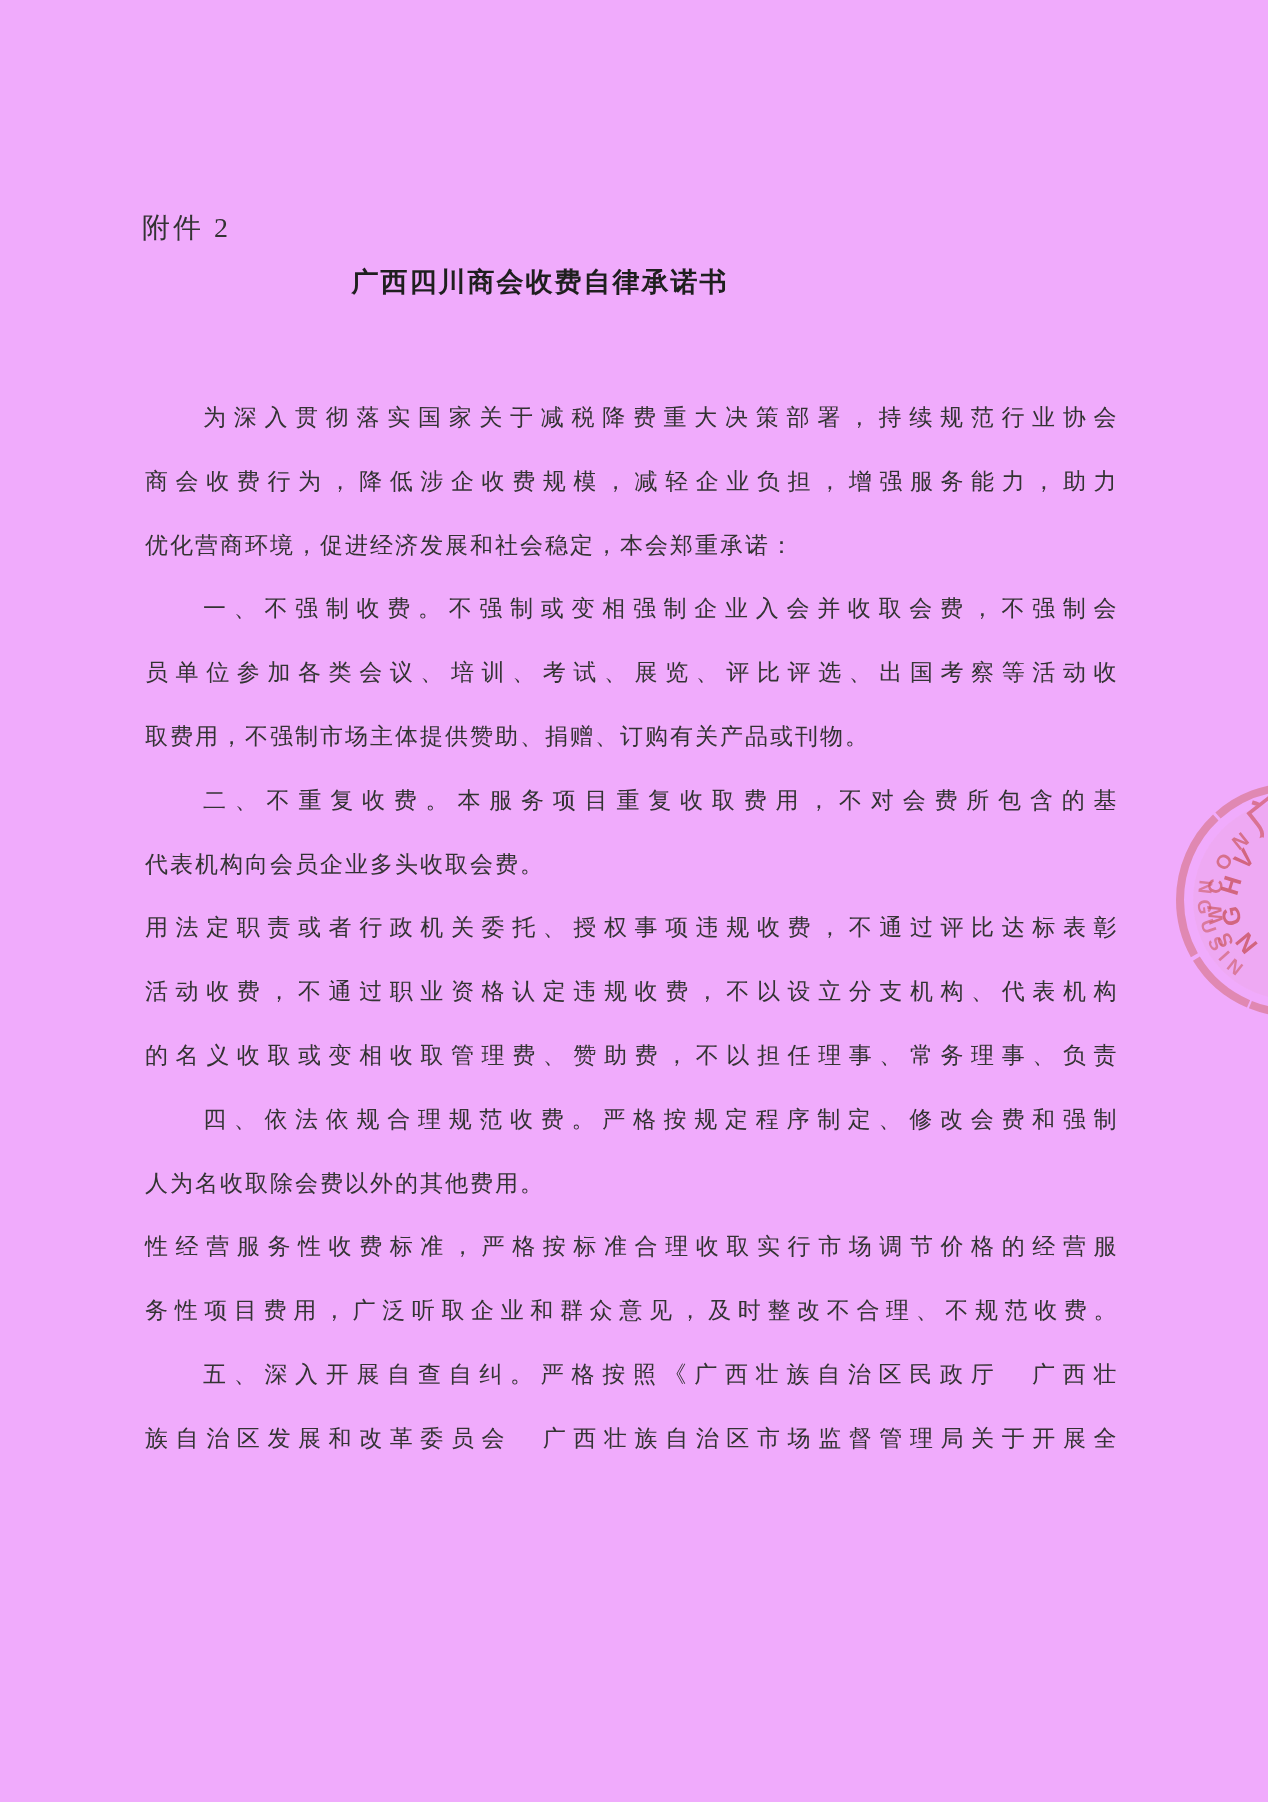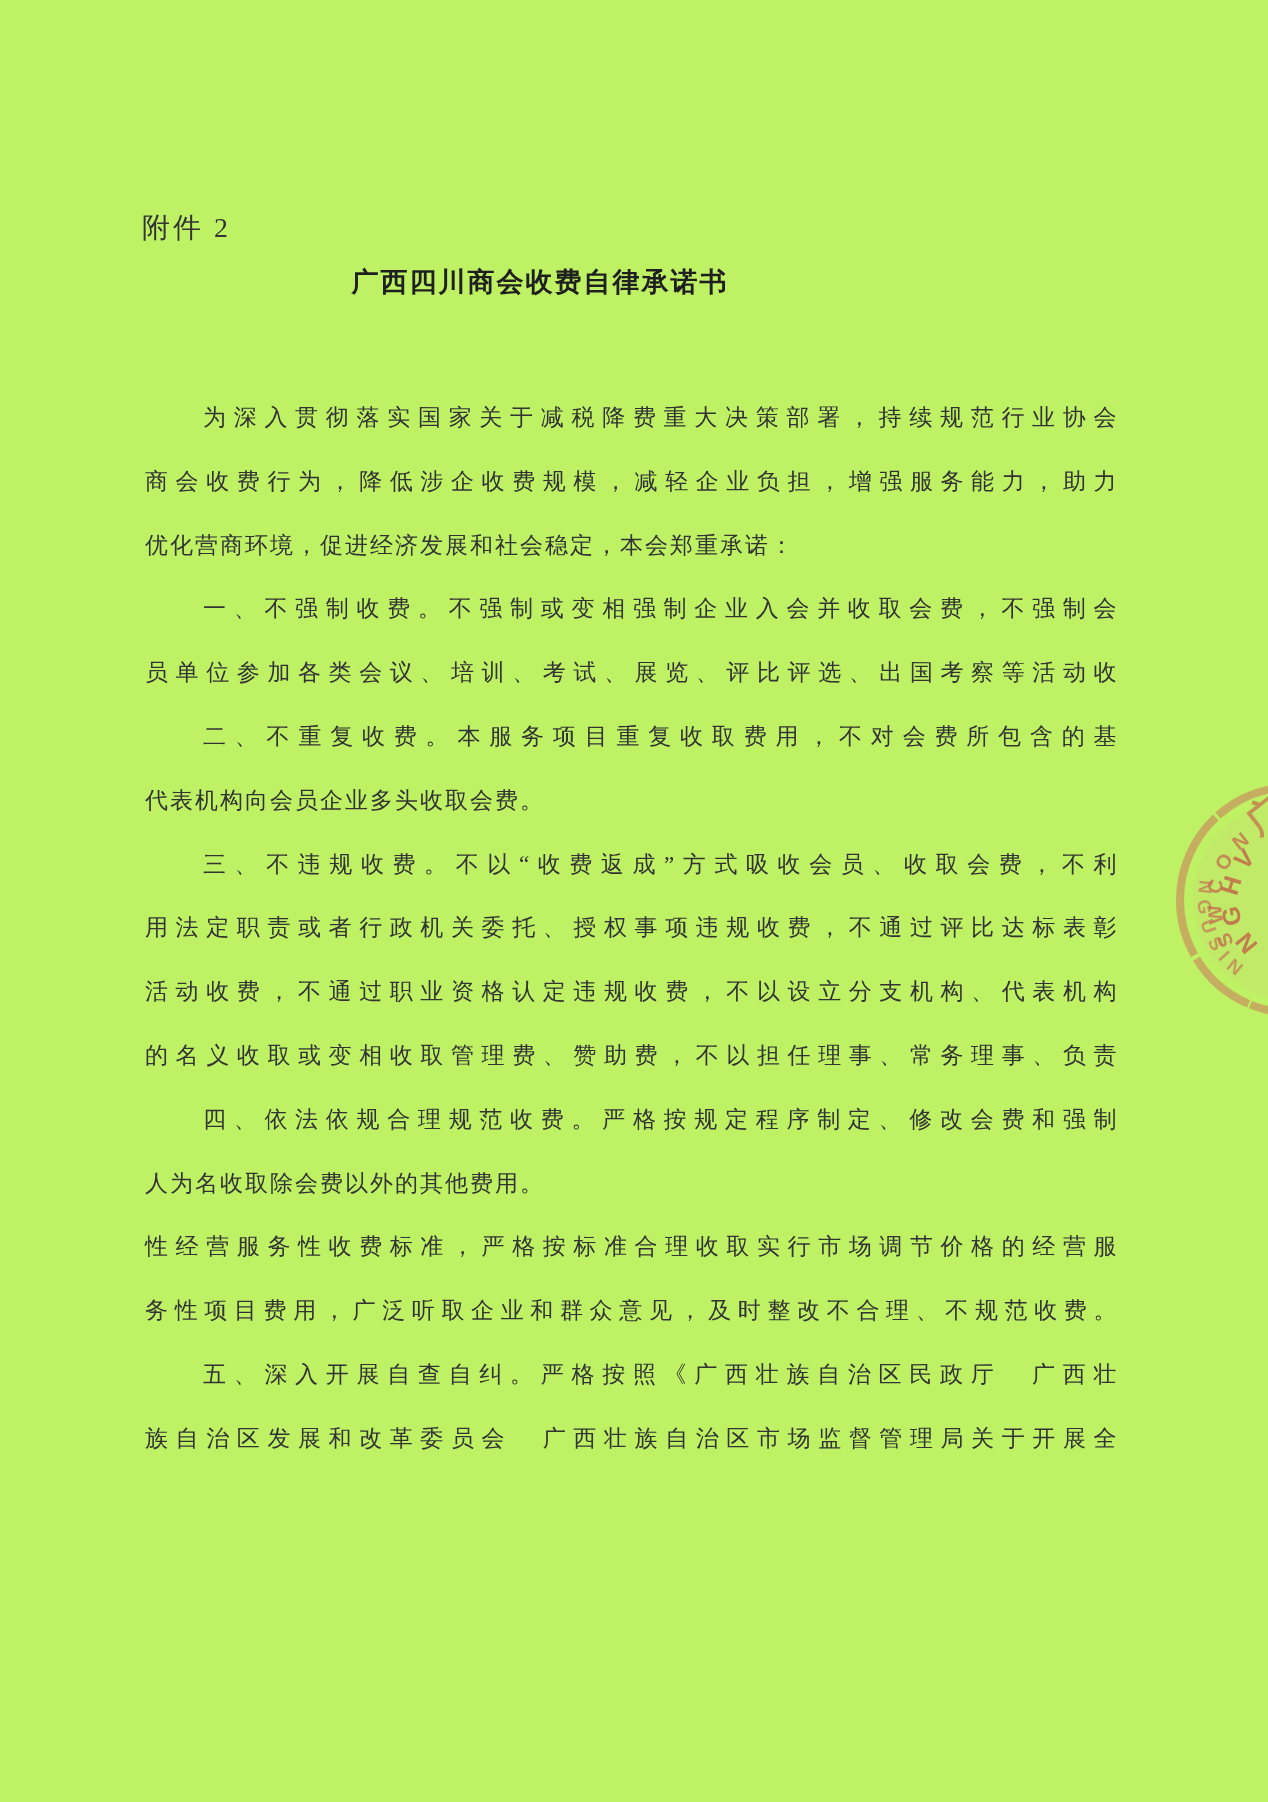--- a/index.html
+++ b/index.html
@@ -1,20 +1,20 @@
 <!DOCTYPE html>
 <html><head>
 <meta charset="utf-8">
 <style>
   html,body{margin:0;padding:0;background:#e8e8e8;}
   .page{
     position:relative;
     width:1268px;
     height:1802px;
-    background:#bef264;
+    background:#f0abfc;
     overflow:hidden;
     font-family:"Liberation Serif","DejaVu Serif",serif;
     color:#2e2e2e;
   }
   .attachment{
     position:absolute;
     left:142px;
     top:209px;
     font-size:28px;
     letter-spacing:3px;
@@ -74,23 +74,23 @@
   <div class="attachment">附件 2</div>
 
   <div class="doc-title">广西四川商会收费自律承诺书</div>
 
   <div class="body-text">
     <div class="line indent">为深入贯彻落实国家关于减税降费重大决策部署，持续规范行业协会</div>
     <div class="line">商会收费行为，降低涉企收费规模，减轻企业负担，增强服务能力，助力</div>
     <div class="line end">优化营商环境，促进经济发展和社会稳定，本会郑重承诺：</div>
     <div class="line indent">一、不强制收费。不强制或变相强制企业入会并收取会费，不强制会</div>
     <div class="line">员单位参加各类会议、培训、考试、展览、评比评选、出国考察等活动收</div>
+    <div class="line end">取费用，不强制市场主体提供赞助、捐赠、订购有关产品或刊物。</div>
     <div class="line indent">二、不重复收费。本服务项目重复收取费用，不对会费所包含的基</div>
     <div class="line end">代表机构向会员企业多头收取会费。</div>
-    <div class="line indent">三、不违规收费。不以“收费返成”方式吸收会员、收取会费，不利</div>
     <div class="line">用法定职责或者行政机关委托、授权事项违规收费，不通过评比达标表彰</div>
     <div class="line">活动收费，不通过职业资格认定违规收费，不以设立分支机构、代表机构</div>
     <div class="line">的名义收取或变相收取管理费、赞助费，不以担任理事、常务理事、负责</div>
     <div class="line indent">四、依法依规合理规范收费。严格按规定程序制定、修改会费和强制</div>
     <div class="line end">人为名收取除会费以外的其他费用。</div>
     <div class="line">性经营服务性收费标准，严格按标准合理收取实行市场调节价格的经营服</div>
     <div class="line">务性项目费用，广泛听取企业和群众意见，及时整改不合理、不规范收费。</div>
     <div class="line indent">五、深入开展自查自纠。严格按照《广西壮族自治区民政厅　广西壮</div>
     <div class="line">族自治区发展和改革委员会　广西壮族自治区市场监督管理局关于开展全</div>
   </div>

